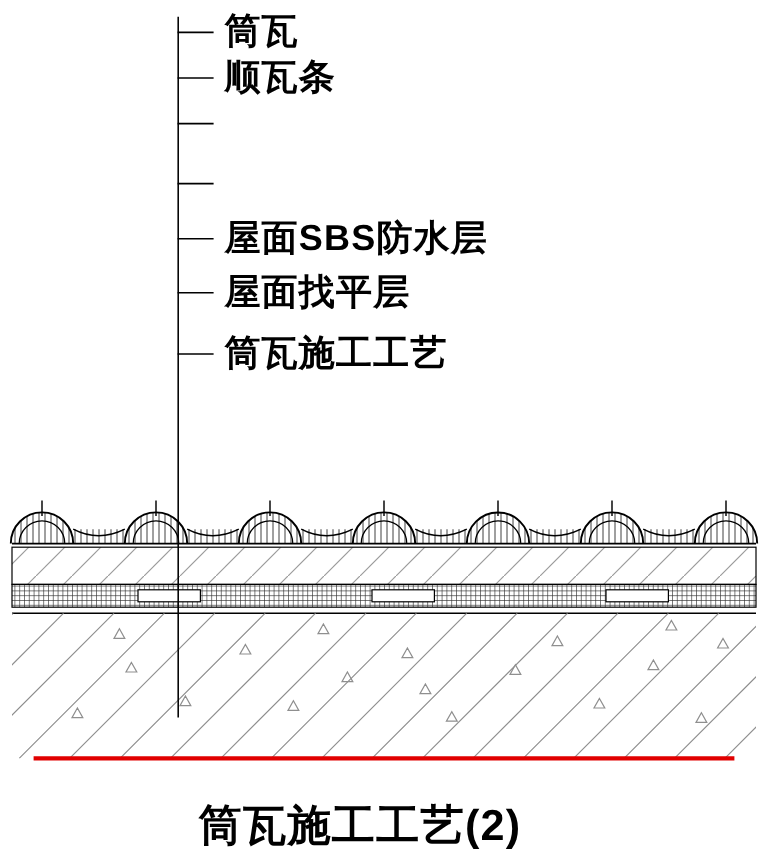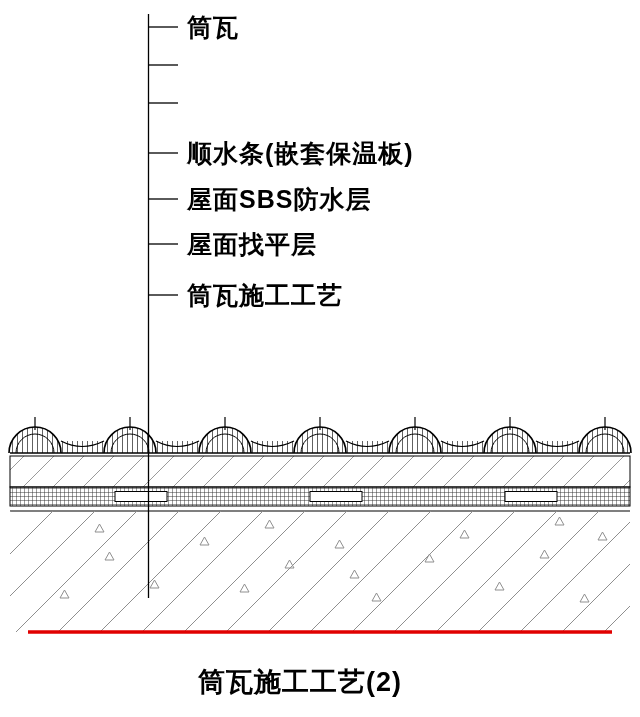--- a/index.html
+++ b/index.html
@@ -2,26 +2,26 @@
 <html><head>
 <meta charset="utf-8">
 <style>
   html,body{margin:0;padding:0;background:#fff;}
   .stage{
     position:relative;width:640px;height:717px;background:#fff;
     font-family:"Liberation Sans", sans-serif;overflow:hidden;
   }
   .drawing{position:absolute;left:0;top:0;}
   .label{
-    position:absolute;left:187px;font-size:25px;font-weight:700;color:#000;
+    position:absolute;left:187px;font-size:30px;font-weight:700;color:#000;
     white-space:nowrap;line-height:26px;letter-spacing:1px;
   }
   .title{
     position:absolute;left:0;top:664px;width:600px;text-align:center;
-    font-size:27px;font-weight:700;color:#000;letter-spacing:1px;
+    font-size:36px;font-weight:700;color:#000;letter-spacing:1px;
   }
 </style>
 </head>
 <body>
 
 <div class="stage">
 
   <svg class="drawing" width="640" height="717" viewBox="0 0 640 717">
     <defs>
       <pattern id="vhatch" width="5" height="8" patternUnits="userSpaceOnUse">
@@ -92,20 +92,20 @@
       <line x1="148" y1="65" x2="178" y2="65"></line>
       <line x1="148" y1="103" x2="178" y2="103"></line>
       <line x1="148" y1="153" x2="178" y2="153"></line>
       <line x1="148" y1="199" x2="178" y2="199"></line>
       <line x1="148" y1="244" x2="178" y2="244"></line>
       <line x1="148" y1="295" x2="178" y2="295"></line>
     </g>
   </svg>
 
   <div class="label" style="top:14px">筒瓦</div>
-  <div class="label" style="top:140px">顺水条(嵌套保温板)</div>
+  <div class="label" style="top:52px">顺瓦条</div>
   <div class="label" style="top:231px">屋面找平层</div>
   <div class="label" style="top:186px">屋面SBS防水层</div>
   <div class="label" style="top:282px">筒瓦施工工艺</div>
 
   <div class="title">筒瓦施工工艺(2)</div>
 
 </div>
 
 </body></html>

